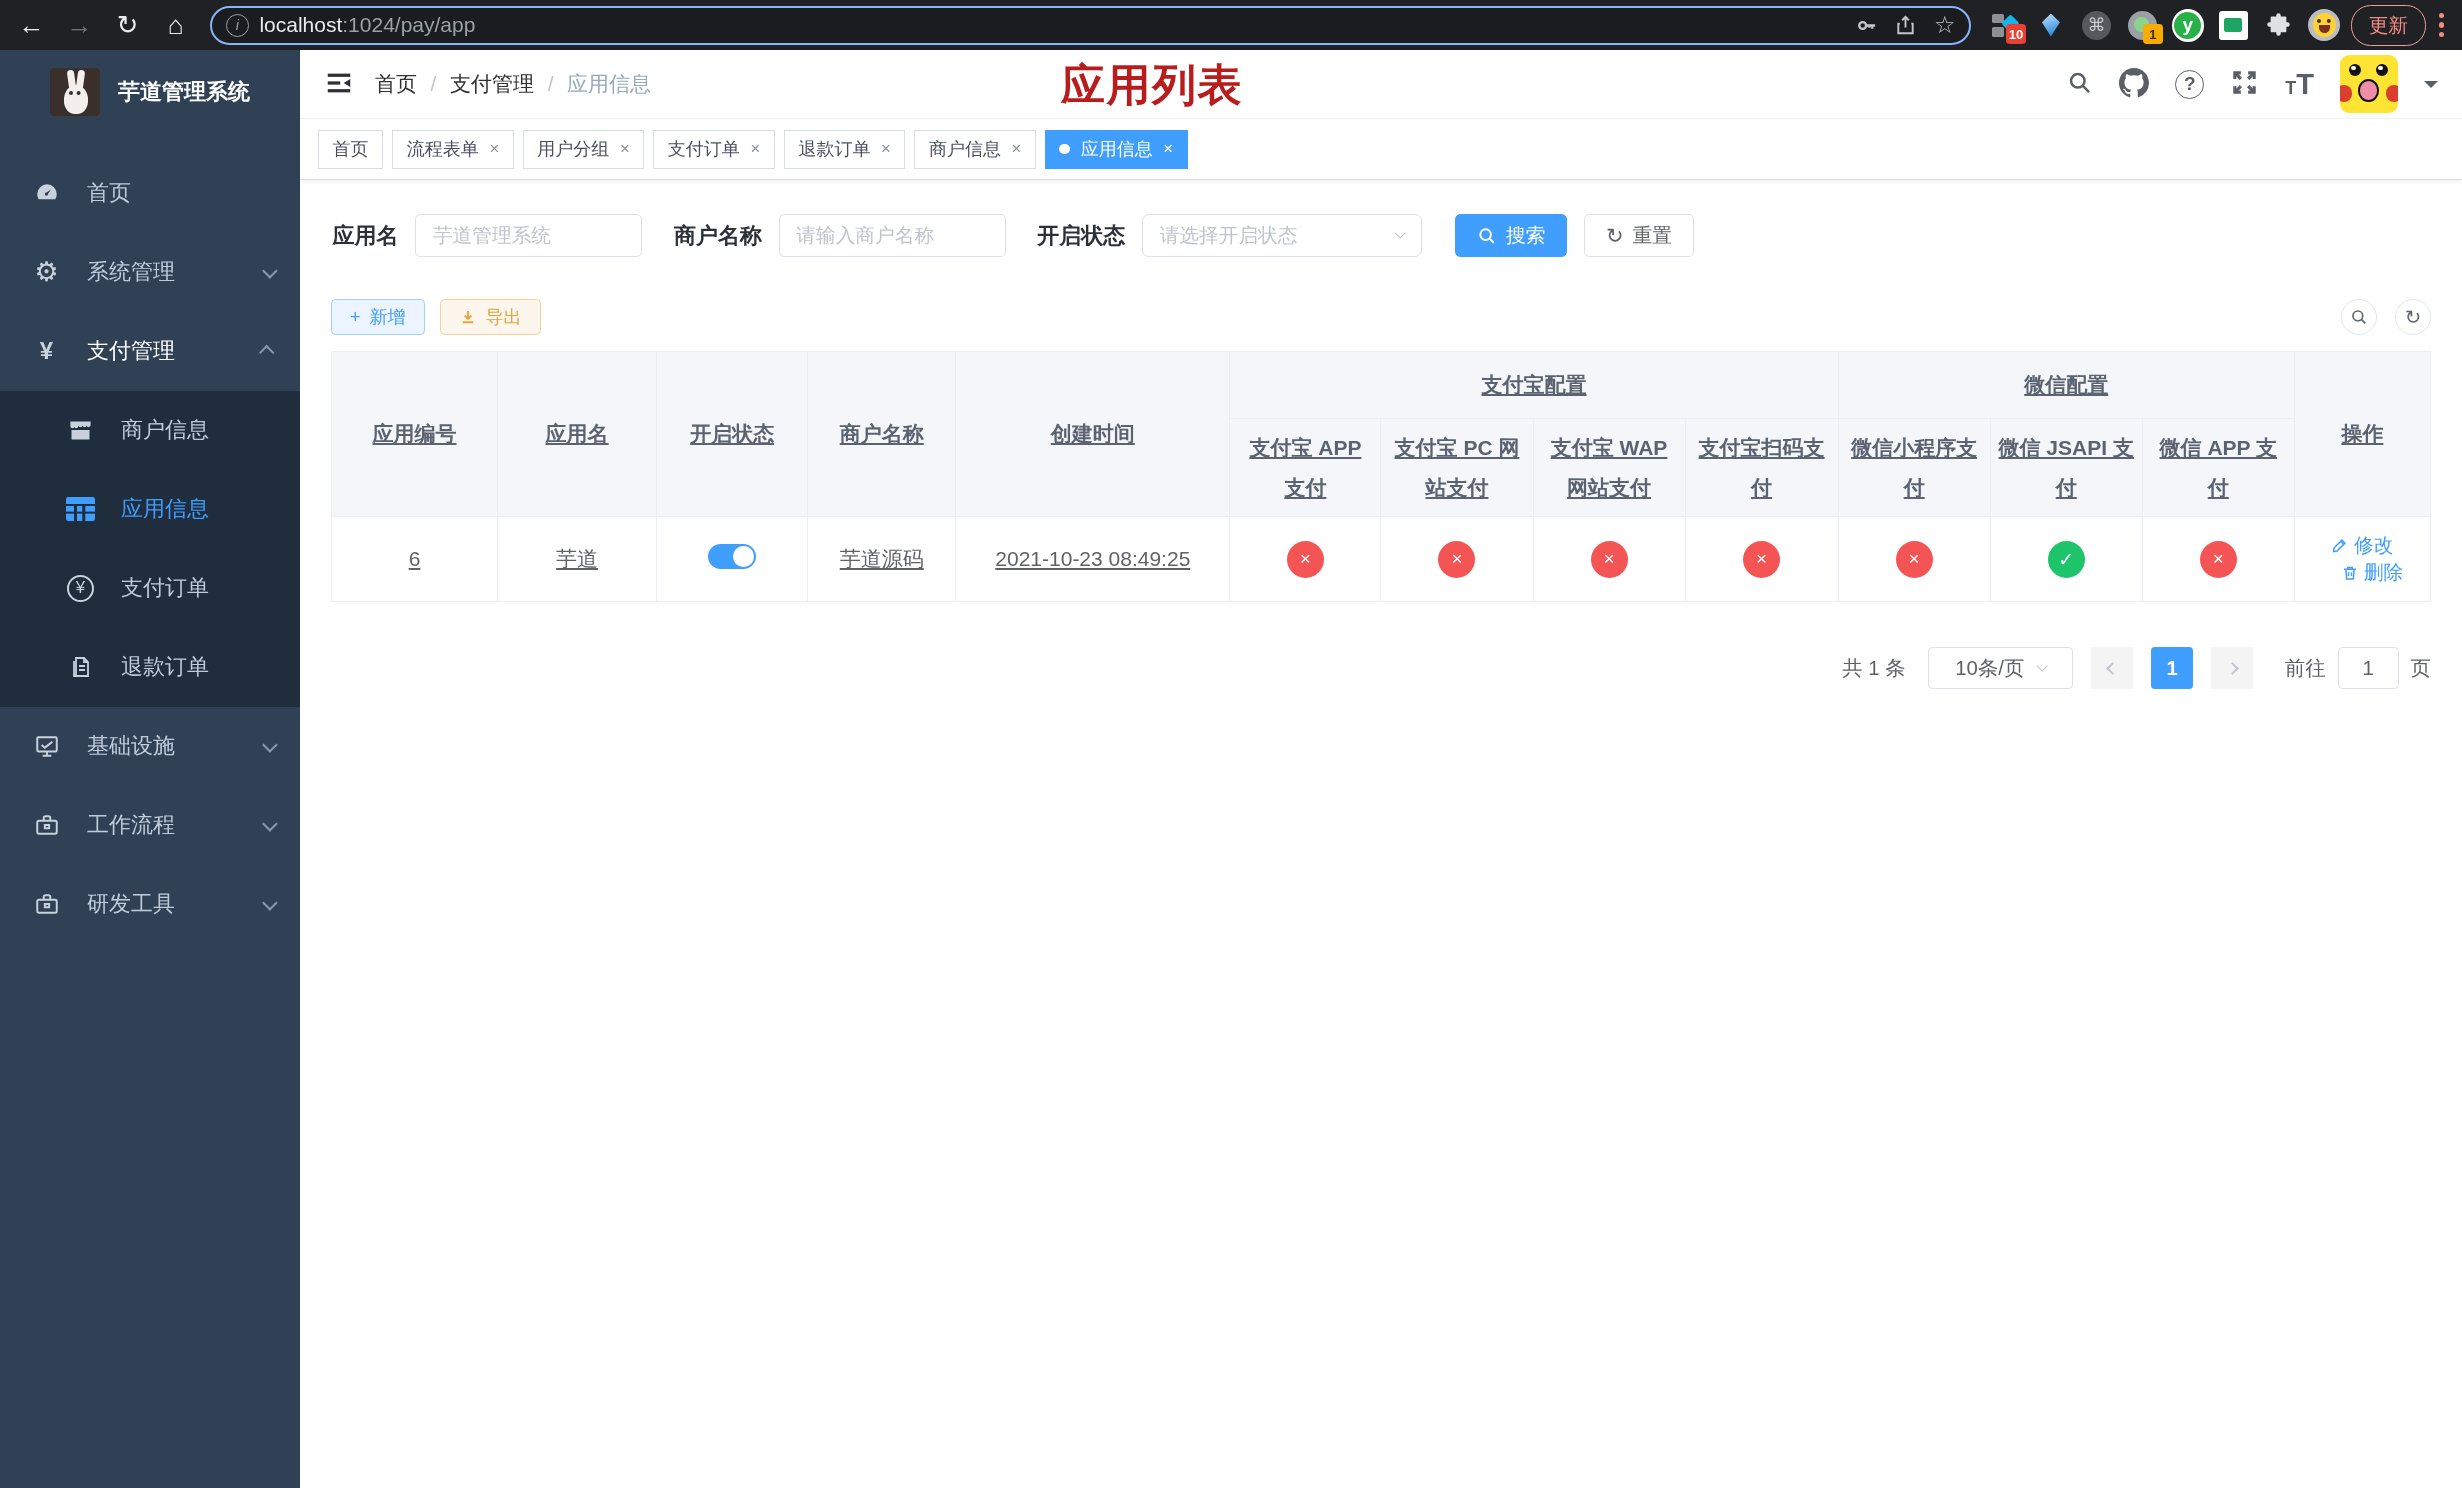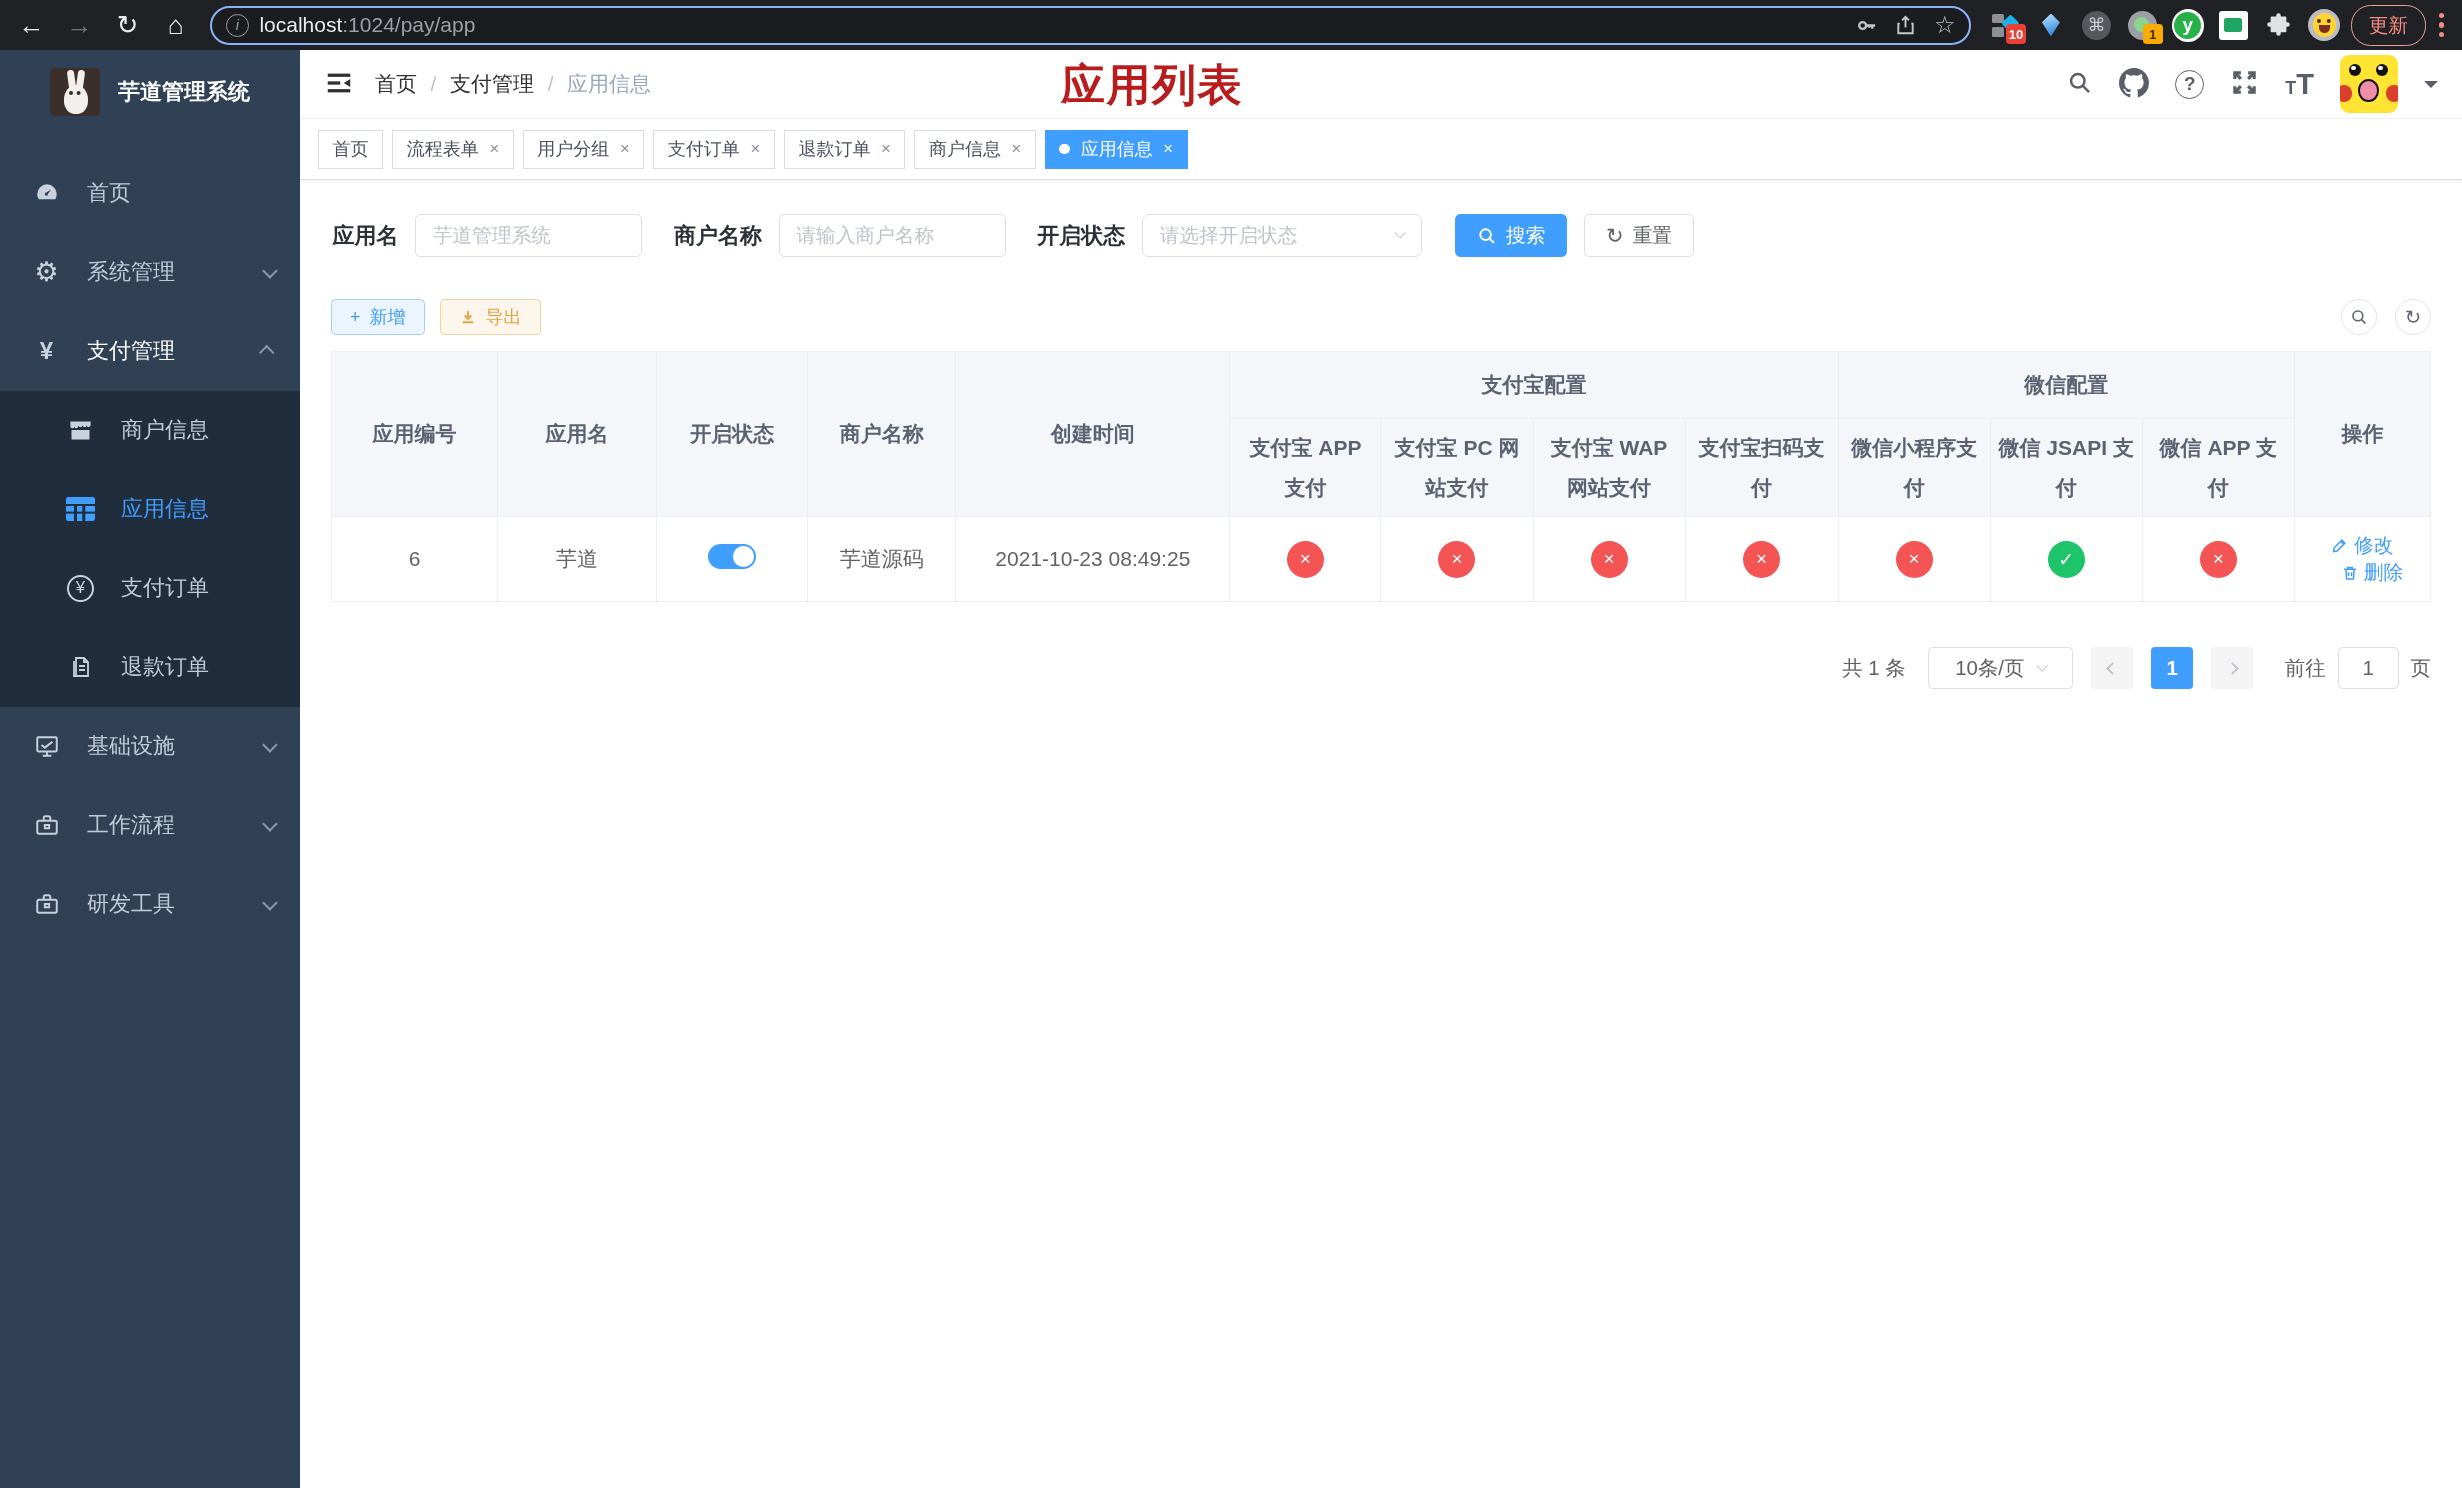--- a/index.html
+++ b/index.html
@@ -122,21 +122,21 @@
   .actions { margin-top:42px; display:flex; align-items:center; }
   .btn.sm { height:36px; font-size:18px; padding:0 18px; border-radius:4.5px; }
   .btn.add { background:#ecf5ff; border:0.8px solid #a0cfff; color:#409eff; }
   .btn.export { background:#fdf6ec; border:0.8px solid #f3d19e; color:#e6a23c; margin-left:15px; }
   .right-tools { margin-left:auto; display:flex; gap:18px; }
   .circ-btn { width:36px; height:36px; border-radius:50%; border:0.8px solid #e2e6ec; background:#fff; color:#5f6670;
               display:flex; align-items:center; justify-content:center; cursor:pointer; }
 
   
   table.grid { margin-top:16px; border-collapse:collapse; width:2100px; table-layout:fixed; }
-  .grid th, .grid td { border:0.8px solid #ebeef5; font-size:21px; text-align:center; vertical-align:middle; padding:4.5px 7.6px;}
+  .grid th, .grid td { border:0.8px solid #ebeef5; font-size:21px; text-align:center; vertical-align:middle; padding:4.5px 7.6px;text-decoration:underline;}
   .grid th { background:#f4f6fa; color:#5b6270; font-weight:bold; line-height:1.9; }
   .grid td { color:#606266; height:85px; background:#fff;}
   .grid tr.r1 th { height:67px; }
   .grid tr.r2 th { height:98px; }
   .switch { width:48px; height:25px; border-radius:13px; background:#dcdfe6; position:relative; display:inline-block; cursor:pointer;}
   .switch.on { background:#409eff; }
   .switch .knob { position:absolute; top:2.3px; left:2.3px; width:20.4px; height:20.4px; border-radius:50%; background:#fff; }
   .switch.on .knob { left:auto; right:2.3px; }
   .status { width:37px; height:37px; border-radius:50%; color:#fff; font-size:19px; display:inline-flex; align-items:center; justify-content:center; }
   .status.fail { background:#f45454; }

